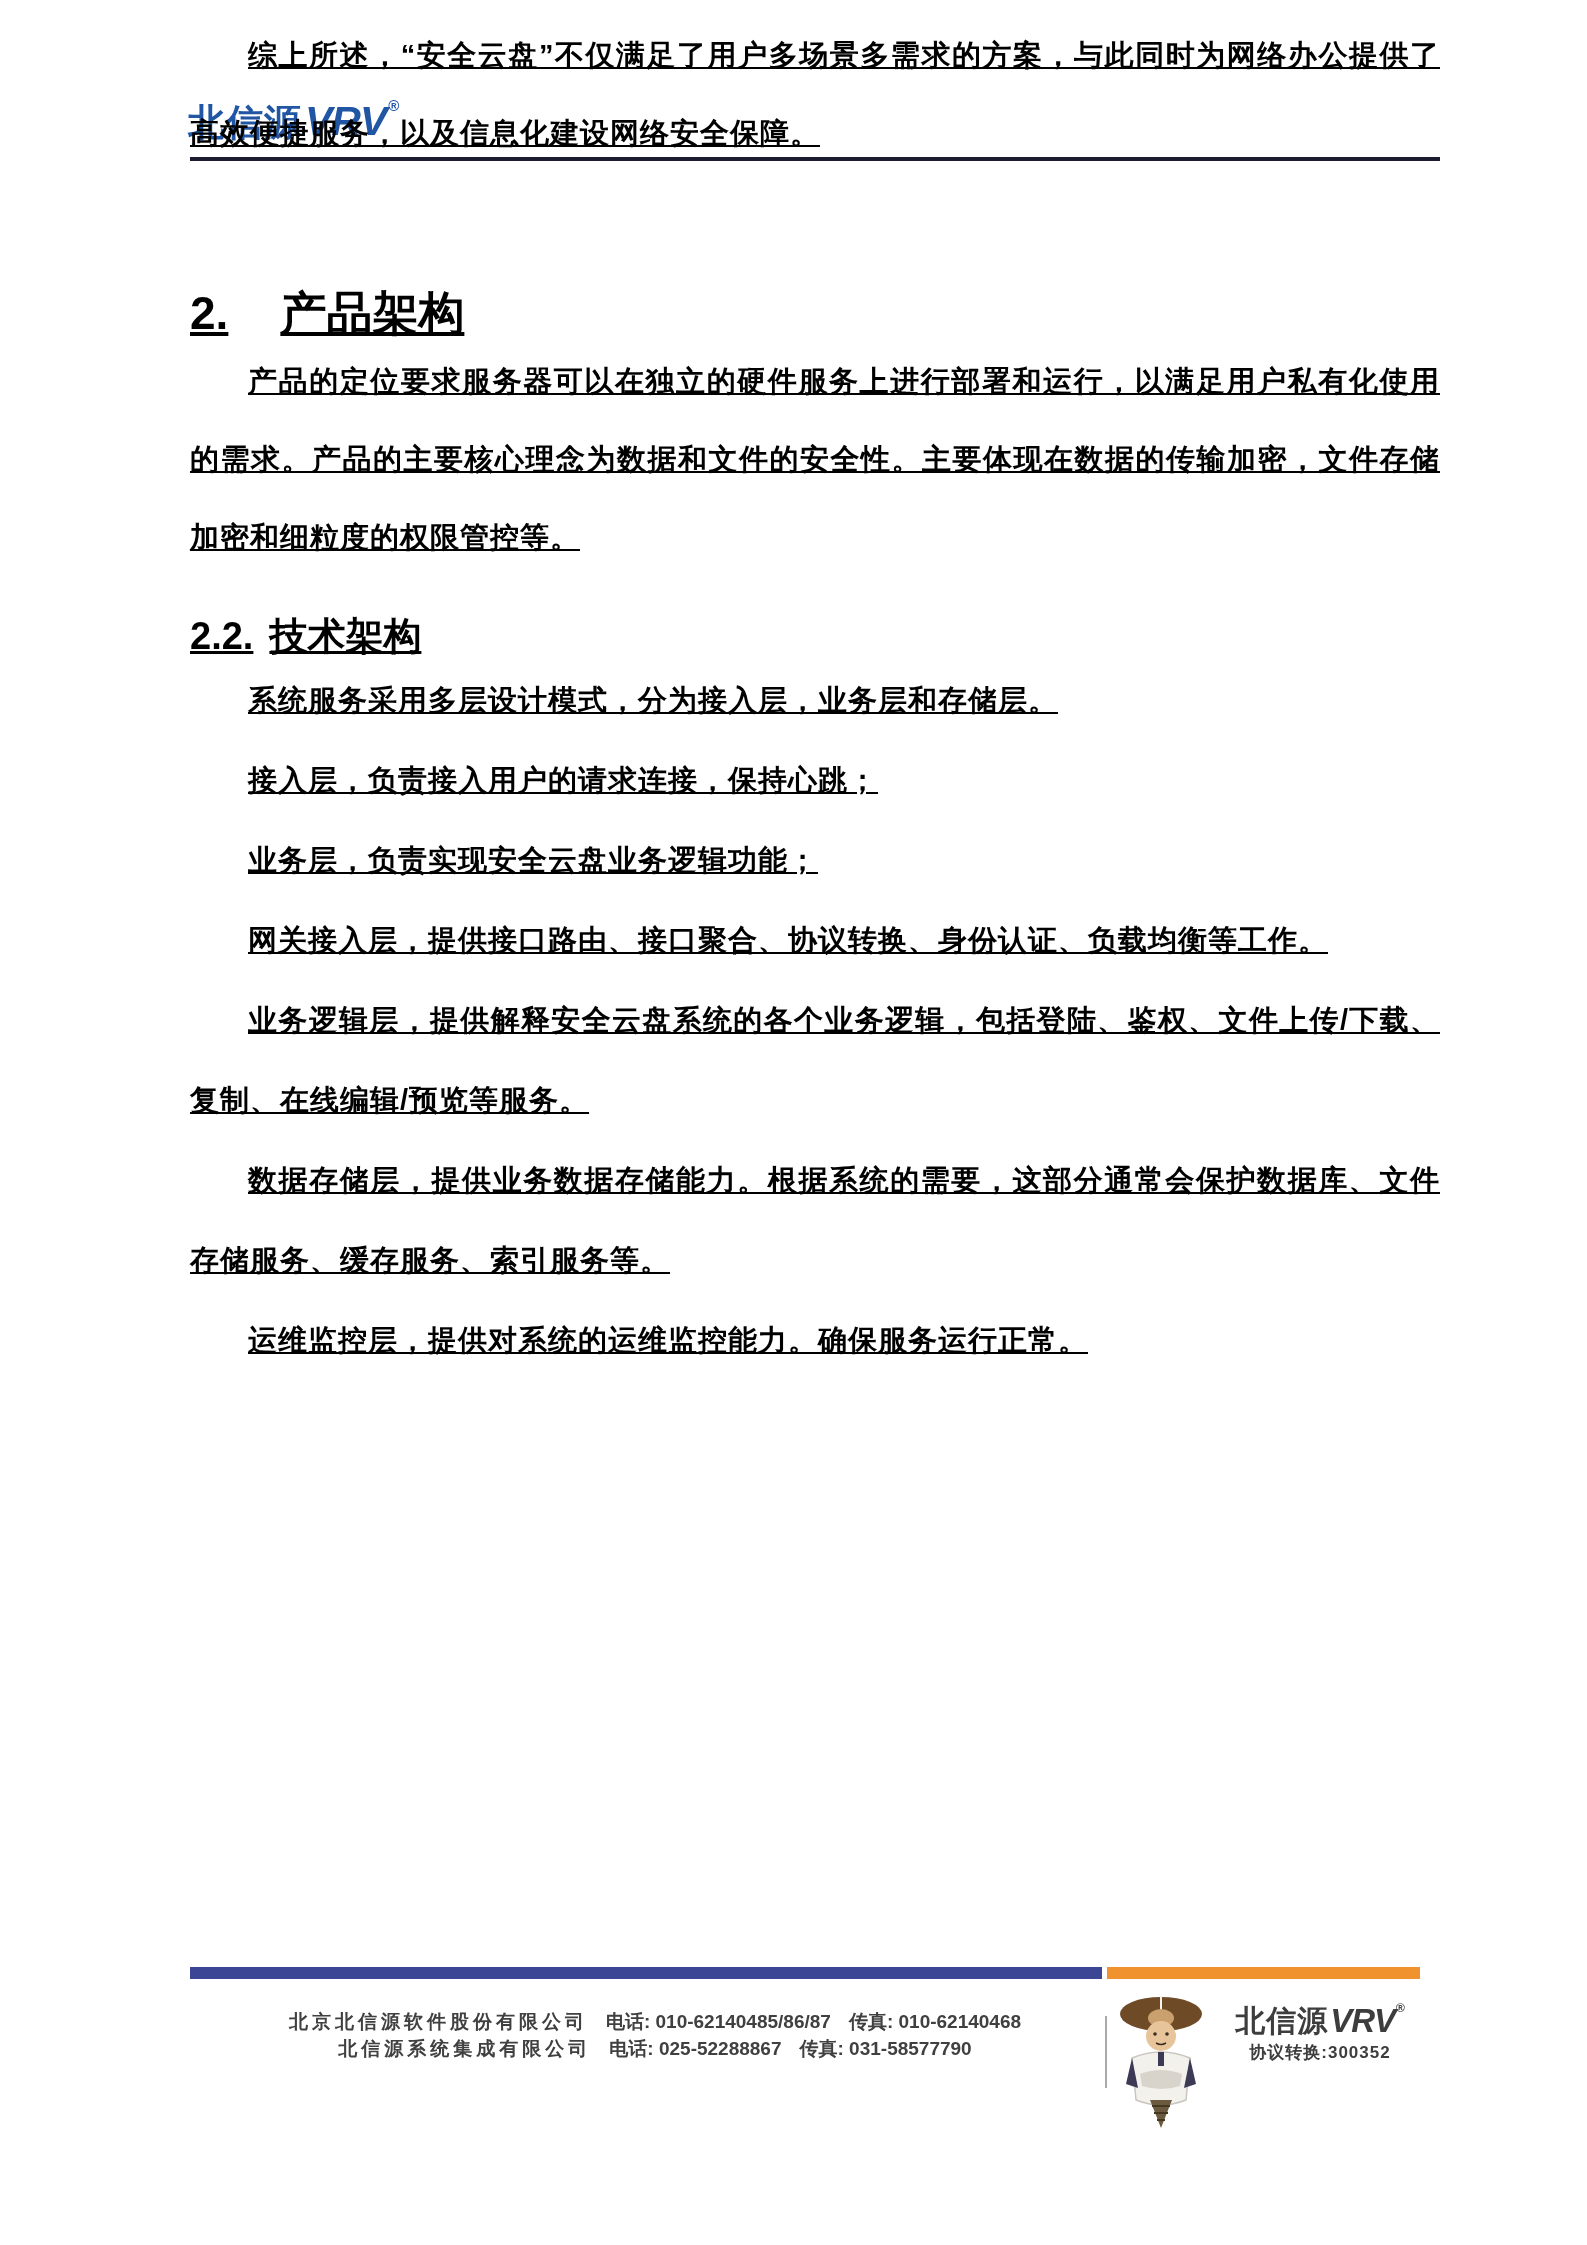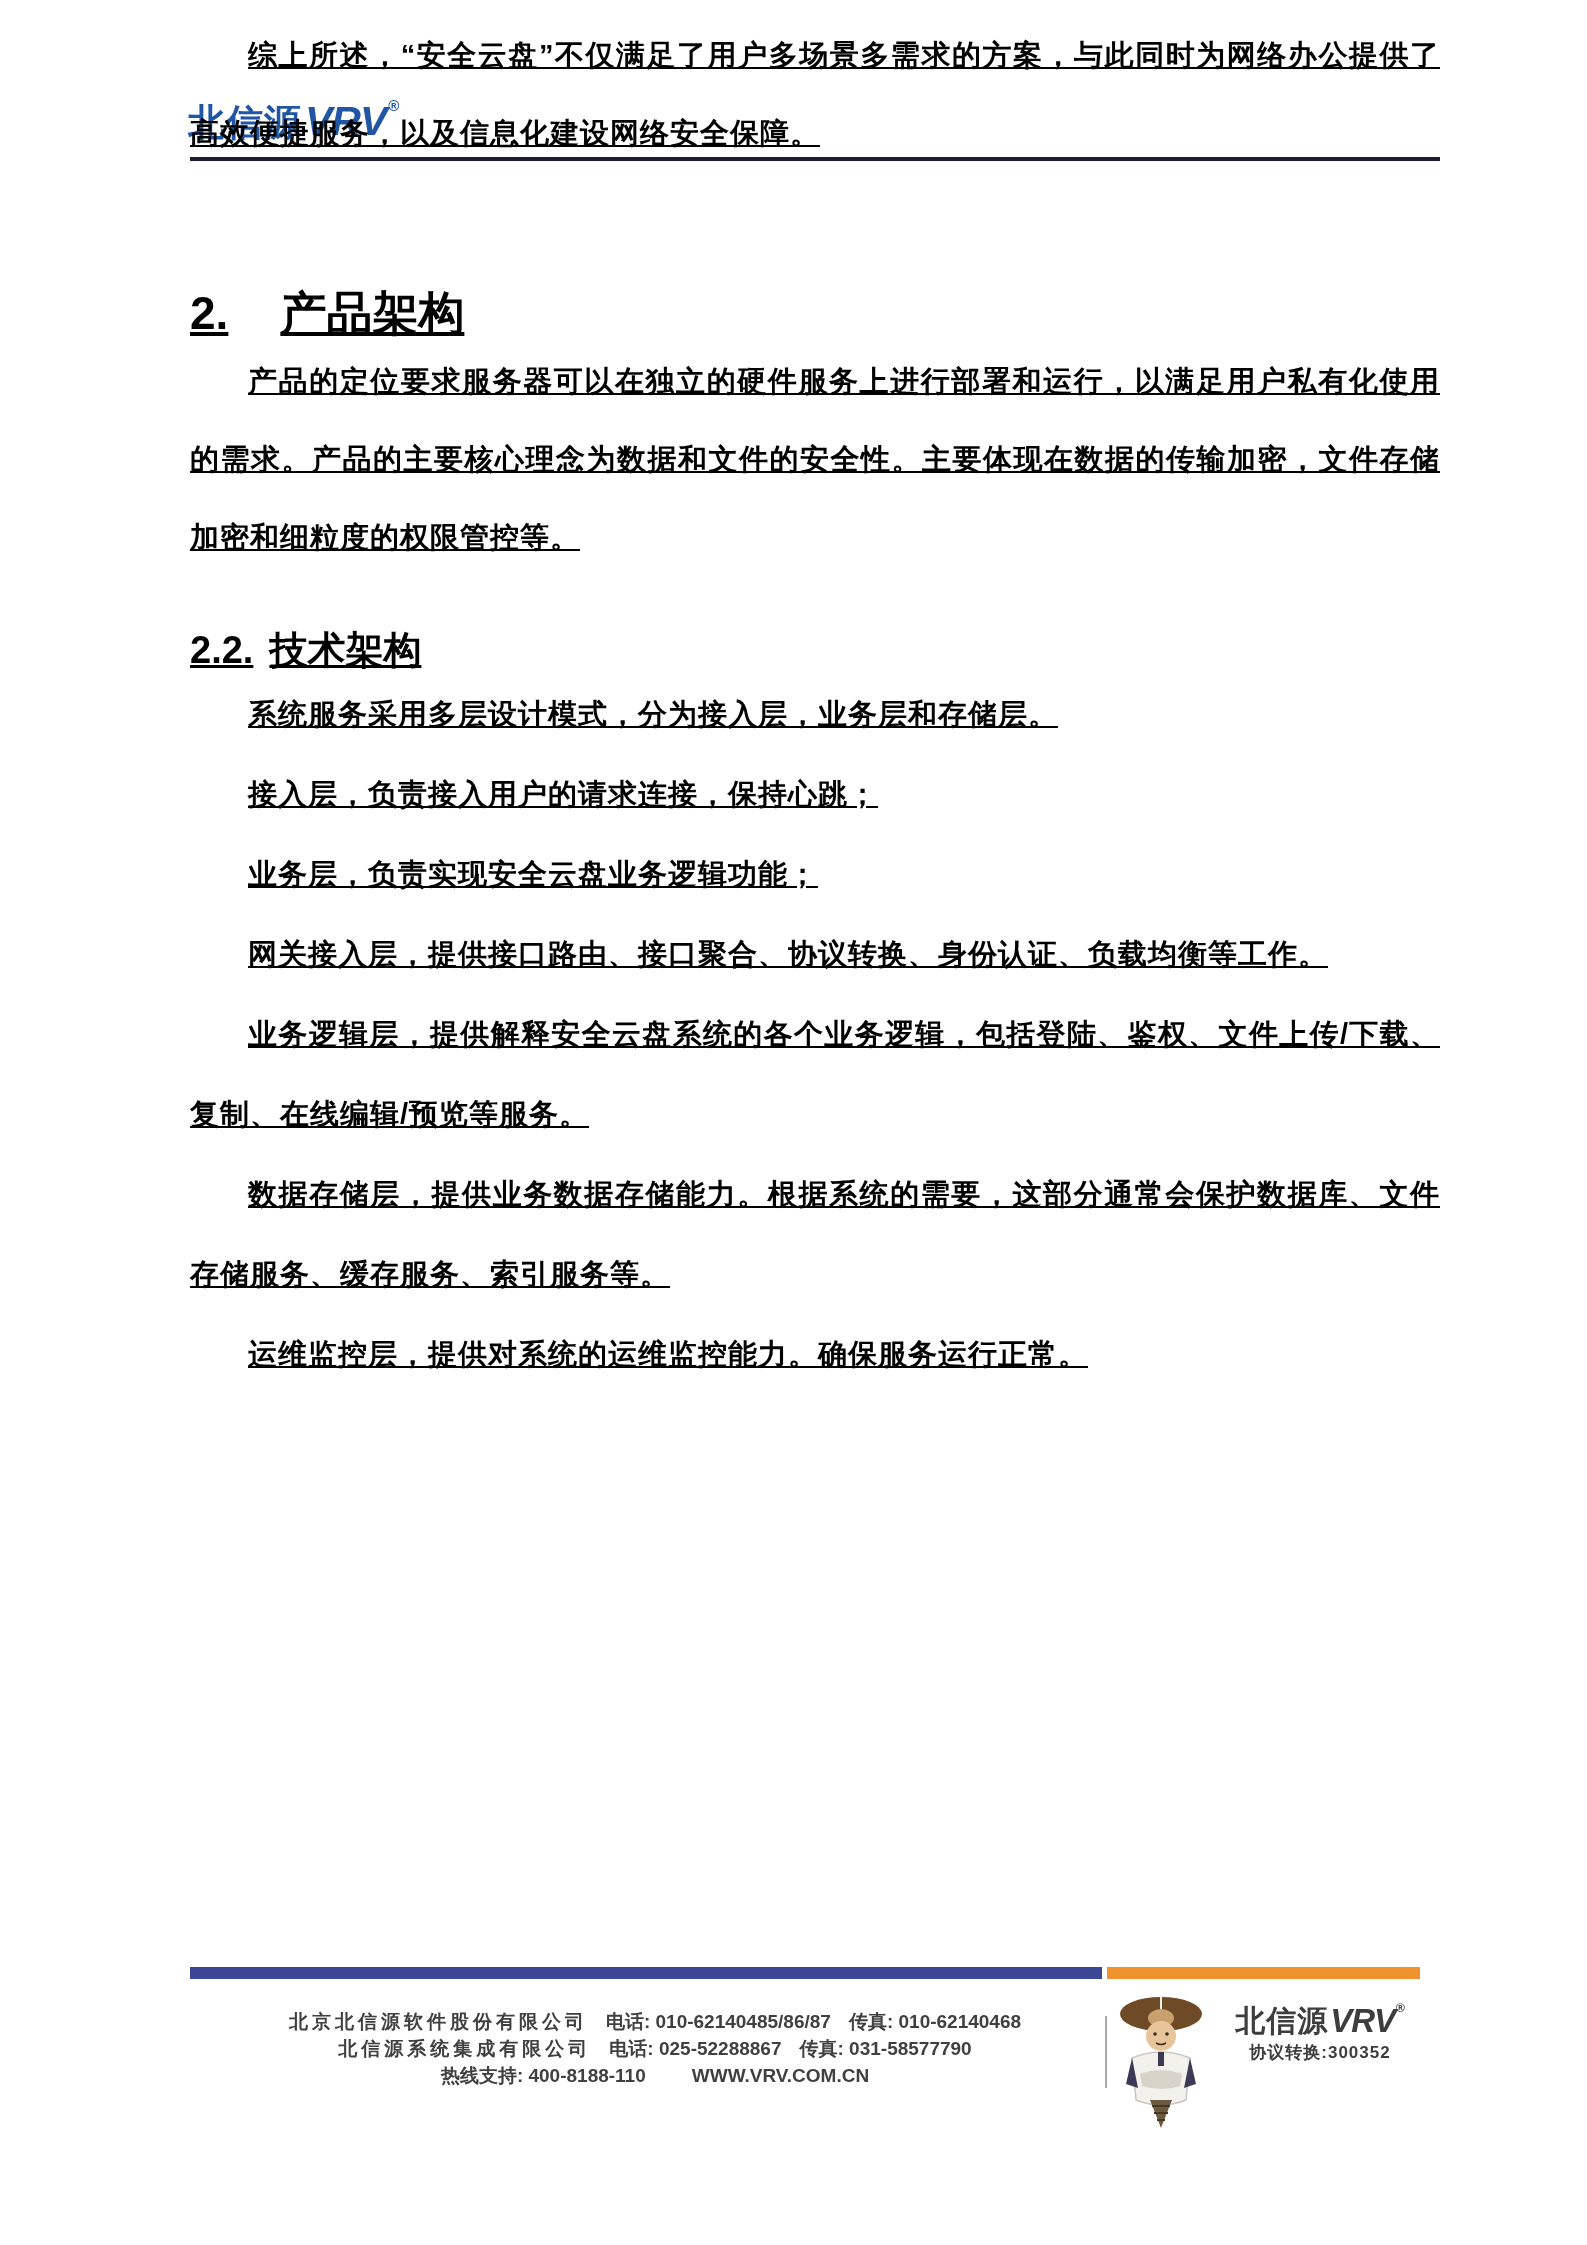--- a/index.html
+++ b/index.html
@@ -30,21 +30,21 @@
     text-align:justify; text-indent:2em; letter-spacing:1px;
   }
   .p-intro  { margin-top:167px; }
   h1,h2 { margin:0; font-weight:700; }
   .h-sec   { font-size:46px; line-height:58px; margin-top:112px; }
   .h-sec .h-num { margin-right:52px; }
   .h-sub   { font-size:38px; line-height:48px; }
   .h-sub .h-num { margin-right:16px; }
   .h-21    { margin-top:93px; }
   .p-21    { margin-top:24px; }
-  .h-22    { margin-top:50px; }
+  .h-22    { margin-top:36px; }
   p.p22    { line-height:80px; margin-top:0; }
   .p22-first { margin-top:24px; }
   .p-gap   { margin-top:95px; }
 
   
   .footer-bar-blue   { position:absolute; left:190px;  top:1967px; width:912px; height:12px; background:#3b4694; }
   .footer-bar-orange { position:absolute; left:1107px; top:1967px; width:313px; height:12px; background:#f0922d; }
 
   .footer-info {
     position:absolute; left:190px; top:2008px; width:930px;
@@ -98,21 +98,20 @@
     <p class="body p22">数据存储层，提供业务数据存储能力。根据系统的需要，这部分通常会保护数据库、文件存储服务、缓存服务、索引服务等。</p>
     <p class="body p22">运维监控层，提供对系统的运维监控能力。确保服务运行正常。</p>
   </div>
 
   <div class="footer-bar-blue"></div>
   <div class="footer-bar-orange"></div>
 
   <div class="footer-info">
     <div><span class="co-name">北京北信源软件股份有限公司</span><span class="fi-sep"></span><span>电话: 010-62140485/86/87</span><span class="fi-sep"></span><span>传真: 010-62140468</span></div>
     <div><span class="co-name">北信源系统集成有限公司</span><span class="fi-sep"></span><span>电话: 025-52288867</span><span class="fi-sep"></span><span>传真: 031-58577790</span></div>
-    <div><span>热线支持: 400-8188-110</span><span class="fi-gap"></span><span>WWW.VRV.COM.CN</span></div>
   </div>
 
   <div class="footer-divider"></div>
 
   <svg class="mascot" viewBox="0 0 90 136" aria-hidden="true">
     <ellipse cx="45" cy="22" rx="41" ry="17" fill="#6e4a26"></ellipse>
     <path d="M45 4 L45 38" stroke="#f7f3ea" stroke-width="2"></path>
     <ellipse cx="45" cy="26" rx="13" ry="9" fill="#caa06e"></ellipse>
     <ellipse cx="45" cy="44" rx="15" ry="15" fill="#e8c49a"></ellipse>
     <circle cx="39" cy="42" r="1.8" fill="#3a2d22"></circle>

